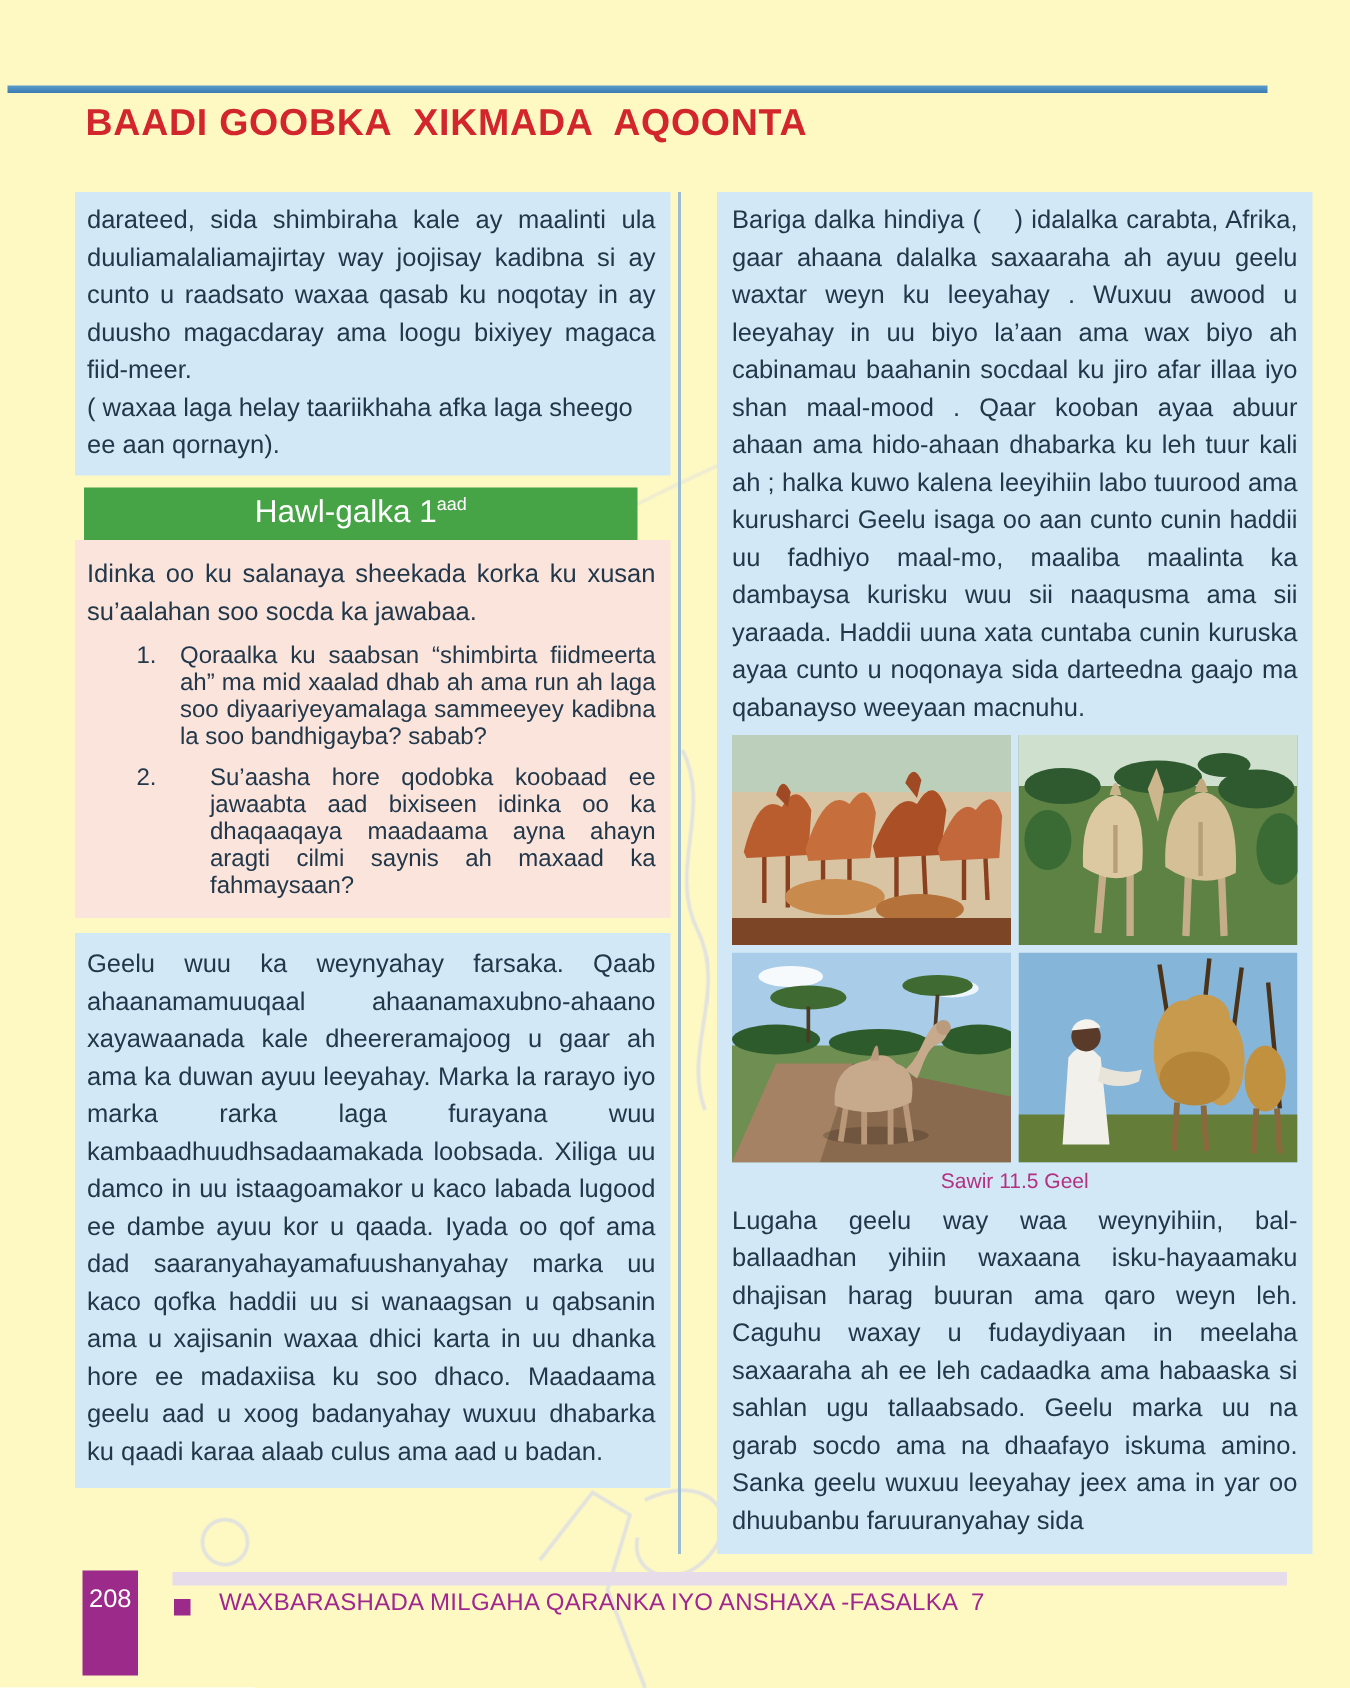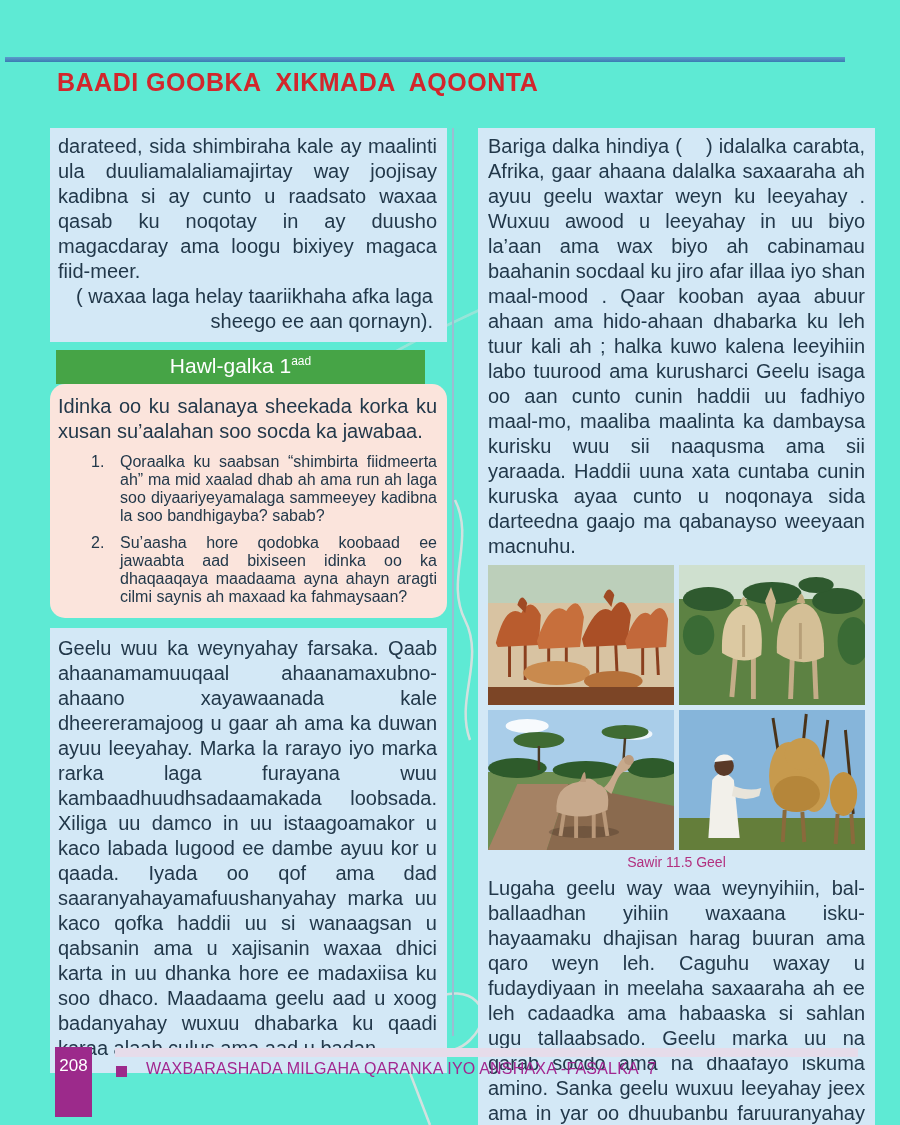--- a/index.html
+++ b/index.html
@@ -1,34 +1,34 @@
 <!DOCTYPE html>
 <html><head>
 <meta charset="utf-8">
 <style>
   html,body{margin:0;padding:0;background:#ffffff;}
   .page{
-    position:relative;width:900px;height:1125px;background:#5eead4;overflow:hidden;
+    position:relative;width:900px;height:1125px;background:#fef9c3;overflow:hidden;
     font-family:"Liberation Sans", sans-serif;color:#22384a;
   }
   .top-rule{position:absolute;left:5px;top:57px;width:840px;height:5px;
     background:linear-gradient(#5b9ccb,#3a7cb2);}
   .page-title{position:absolute;left:57px;top:68px;margin:0;
     font-size:25px;font-weight:600;letter-spacing:.5px;color:#d2262c;white-space:pre;}
   .col{position:absolute;top:128px;width:397px;}
   .col.left{left:50px;}
   .col.right{left:478px;background:#d3e8f6;padding:6px 10px 10px 10px;box-sizing:border-box;}
   .divider{position:absolute;left:452px;top:128px;width:2px;height:908px;background:#9bbcd2;}
   .panel{box-sizing:border-box;}
   .panel.blue{background:#d3e8f6;}
-  .panel.pink{background:#fbe4dc;border-radius:15px;}
-  .body-text, .col p{font-size:20px;line-height:25px;margin:0;}
+  .panel.pink{background:#fbe4dc;}
+  .body-text, .col p{font-size:17px;line-height:25px;margin:0;}
   .justified{text-align:justify;text-justify:inter-word;}
   .intro-panel{padding:6px 10px 8px 8px;}
-  .intro-note{text-align:right;padding-right:4px;}
+  .intro-note{padding-right:4px;}
   .activity-header{margin:8px 22px 0 6px;background:#46a446;color:#ffffff;
     text-align:center;font-size:21px;padding:4px 0 6px 0;}
   .activity-header sup{font-size:12px;vertical-align:super;}
   .activity-panel{margin-top:0;padding:10px 10px 12px 8px;}
   .q-list{margin:8px 0 0 0;padding:0;list-style:none;}
   .q-item{position:relative;padding-left:62px;margin-top:9px;}
   .q-num{position:absolute;left:33px;top:0;}
   .geela-panel{margin-top:10px;padding:8px 10px 12px 8px;}
   .geela-title{margin:0 0 6px 0;text-align:center;font-size:21px;font-weight:600;color:#176c8c;}
   .figure{margin:6px 0 0 0;}
@@ -73,21 +73,21 @@
 
     <section class="panel pink activity-panel">
       <p class="justified">Idinka oo ku salanaya sheekada korka ku xusan su’aalahan soo socda ka jawabaa.</p>
       <div class="q-list">
         <div class="q-item">
           <span class="q-num">1.</span>
           <span class="justified" style="display:block;">Qoraalka ku saabsan “shimbirta fiidmeerta ah” ma mid xaalad dhab ah ama run ah laga soo diyaariyeyamalaga  sammeeyey kadibna la soo bandhigayba? sabab?</span>
         </div>
         <div class="q-item">
           <span class="q-num">2.</span>
-          <span class="justified" style="display:block;">Su’aasha hore qodobka koobaad ee jawaabta aad bixiseen idinka oo ka dhaqaaqaya maadaama ayna ahayn aragti cilmi saynis ah maxaad ka fahmaysaan?</span>
+          <span class="justified" style="display:block;margin-left:20px;">Su’aasha hore qodobka koobaad ee jawaabta aad bixiseen idinka oo ka dhaqaaqaya maadaama ayna ahayn aragti cilmi saynis ah maxaad ka fahmaysaan?</span>
         </div>
       </div>
     </section>
 
     <section class="panel blue geela-panel">
       <p class="justified">Geelu wuu ka weynyahay farsaka. Qaab ahaanamamuuqaal ahaanamaxubno-ahaano xayawaanada kale dheereramajoog u gaar ah ama ka duwan ayuu leeyahay. Marka la rarayo iyo marka rarka laga furayana wuu kambaadhuudhsadaamakada loobsada. Xiliga uu damco in uu istaagoamakor u kaco labada lugood ee dambe ayuu kor u qaada. Iyada oo qof ama dad saaranyahayamafuushanyahay marka uu kaco qofka haddii uu si wanaagsan u qabsanin ama u xajisanin waxaa dhici karta in uu dhanka hore ee madaxiisa ku soo dhaco. Maadaama geelu aad u xoog badanyahay wuxuu dhabarka ku qaadi karaa alaab culus ama aad u badan.</p>
     </section>
 
   </div>
 

